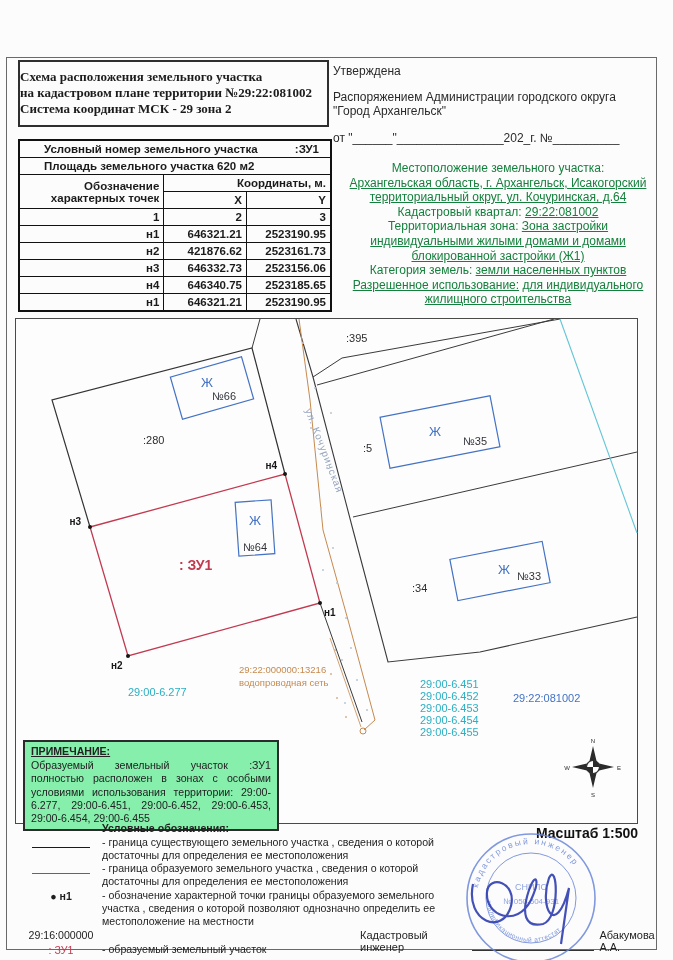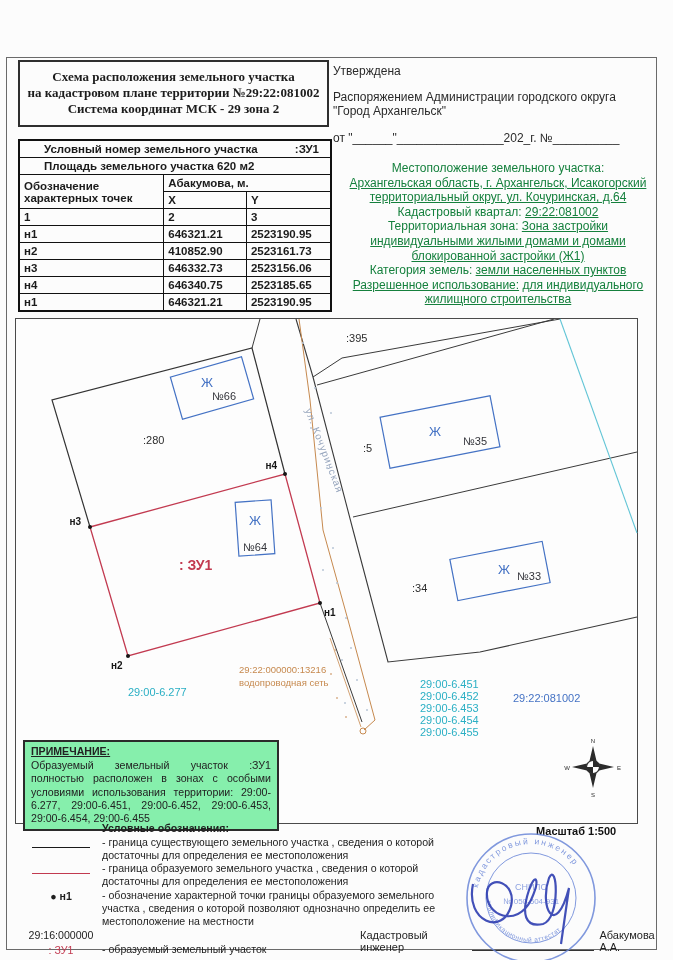--- a/index.html
+++ b/index.html
@@ -1,29 +1,29 @@
 <!DOCTYPE html>
 <html><head>
 <meta charset="utf-8">
 <style>
   html,body{margin:0;padding:0;background:#e8e8e8;}
   .page{position:relative;width:673px;height:960px;background:#fcfcfc;overflow:hidden;
         font-family:"Liberation Sans","DejaVu Sans",sans-serif;color:#222;}
   .page-border{position:absolute;left:6px;top:57px;width:649px;height:891px;border:1px solid #6a6a6a;}
   
   .header-box{position:absolute;left:18px;top:60px;width:311px;height:67px;border:2px solid #2e2e2e;
-              text-align:center;padding-top:7px;box-sizing:border-box;}
+              padding-top:7px;box-sizing:border-box;}
   .header-box div{font-family:"Liberation Serif","DejaVu Serif",serif;font-weight:bold;font-size:13px;line-height:16px;color:#1c1c1c;}
   .approve{position:absolute;left:333px;top:64px;width:326px;text-align:left;font-size:12px;color:#2a2a2a;}
   .approve .l1{margin-bottom:12px;}
   .approve .l4{margin-top:13px;}
   
   table.coords{position:absolute;left:18px;top:139px;width:314px;border-collapse:collapse;
                font-size:11.5px;font-weight:bold;color:#1b1b1b;border:2px solid #111;}
-  table.coords td{border:1.5px solid #111;padding:1px 4px;height:14px;text-align:left;}
+  table.coords td{border:1.5px solid #111;padding:1px 4px;height:14px;text-align:right;}
   table.coords td.lft{text-align:left;padding-left:24px;}
   
   .location{position:absolute;left:333px;top:161px;width:330px;text-align:center;
             font-size:12px;line-height:14.6px;color:#15803d;}
   .location .u{text-decoration:underline;}
   
   svg.map{position:absolute;left:15px;top:318px;}
   .note-box{position:absolute;left:23px;top:740px;width:256px;border:2px solid #2b2b2b;background:#86efac;
             padding:3px 6px 4px 6px;box-sizing:border-box;font-size:10.6px;line-height:13.2px;color:#222;}
   .note-box .nt{font-weight:bold;text-decoration:underline;margin-bottom:1px;}
@@ -32,21 +32,21 @@
   .legend{position:absolute;left:20px;top:822px;width:448px;font-size:10.6px;line-height:12.8px;color:#1e1e1e;}
   .legend .lg-title{font-weight:bold;margin-left:82px;margin-bottom:1px;}
   .lg-row{display:flex;margin-bottom:1px;}
   .lg-sym{width:82px;flex:0 0 82px;text-align:center;padding-top:1px;}
   .lg-txt{flex:1;}
   .sym-line{display:inline-block;width:58px;height:0;border-top:1.3px solid #1a1a1a;vertical-align:middle;margin-top:6px;}
   .sym-line.red{border-top-color:#c23a50;}
   .sym-red{color:#c23a50;}
   .sym-b{font-weight:bold;}
   
-  .scale{position:absolute;left:536px;top:825px;font-weight:bold;font-size:11px;color:#111;}
+  .scale{position:absolute;left:536px;top:825px;font-weight:bold;font-size:14px;color:#111;}
   .engineer{position:absolute;left:360px;top:929px;display:flex;align-items:flex-end;font-size:11px;color:#1f1f1f;}
   .engineer .sig-line{width:132px;border-bottom:1px solid #333;margin:0 5px 2px 5px;height:10px;}
   svg.stamp{position:absolute;left:463px;top:826px;}
 </style>
 </head>
 <body>
 
 <div class="page">
   <div class="page-border"></div>
 
@@ -72,39 +72,39 @@
       </td>
     </tr>
     <tr>
           <td colspan="3" class="lft">Площадь земельного участка 620 м2</td>
         </tr>
     <tr>
       <td rowspan="2" style="width:152px;">
         <span>Обозначение</span><br>
         <span>характерных точек</span>
       </td>
-      <td colspan="2">Абакумова, м.</td>
+      <td colspan="2">Координаты, м.</td>
     </tr>
     <tr>
       <td style="width:79px;">X</td>
       <td style="width:79px;">Y</td>
     </tr>
     <tr>
       <td>1</td>
       <td>2</td>
       <td>3</td>
     </tr>
     <tr>
       <td>н1</td>
       <td>646321.21</td>
       <td>2523190.95</td>
     </tr>
     <tr>
       <td>н2</td>
-      <td>410852.90</td>
+      <td>421876.62</td>
       <td>2523161.73</td>
     </tr>
     <tr>
       <td>н3</td>
       <td>646332.73</td>
       <td>2523156.06</td>
     </tr>
     <tr>
       <td>н4</td>
       <td>646340.75</td>

